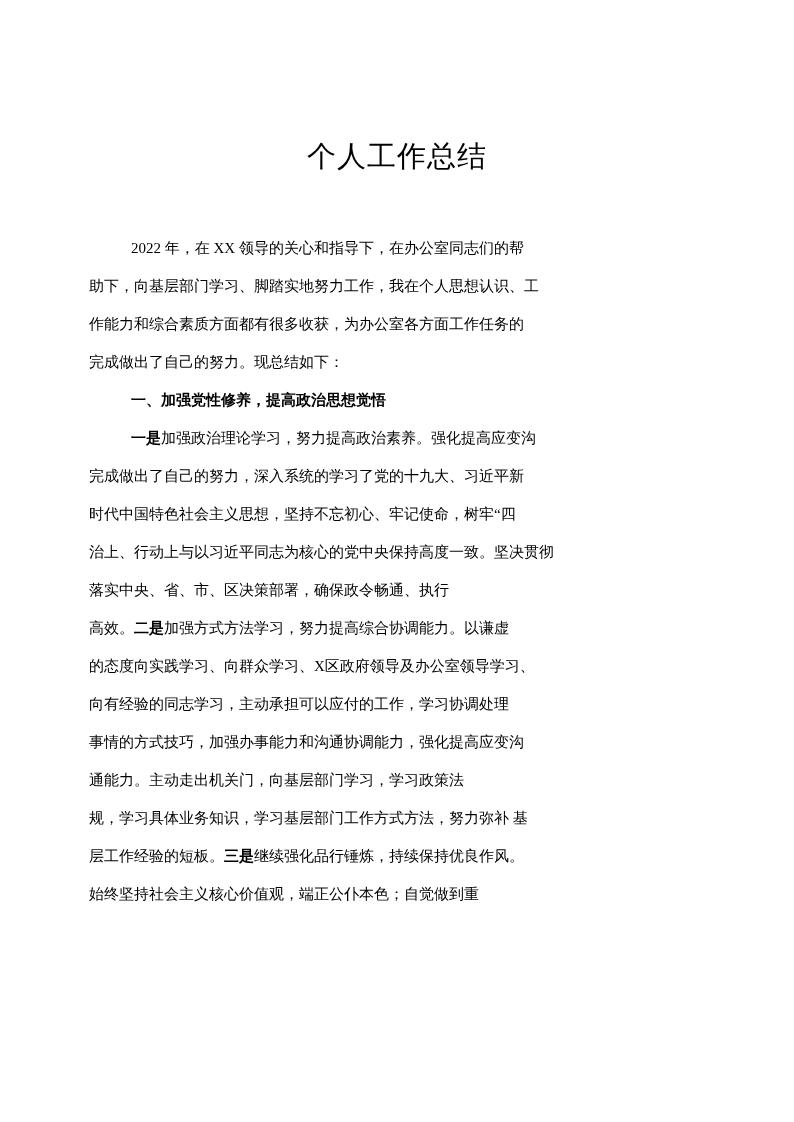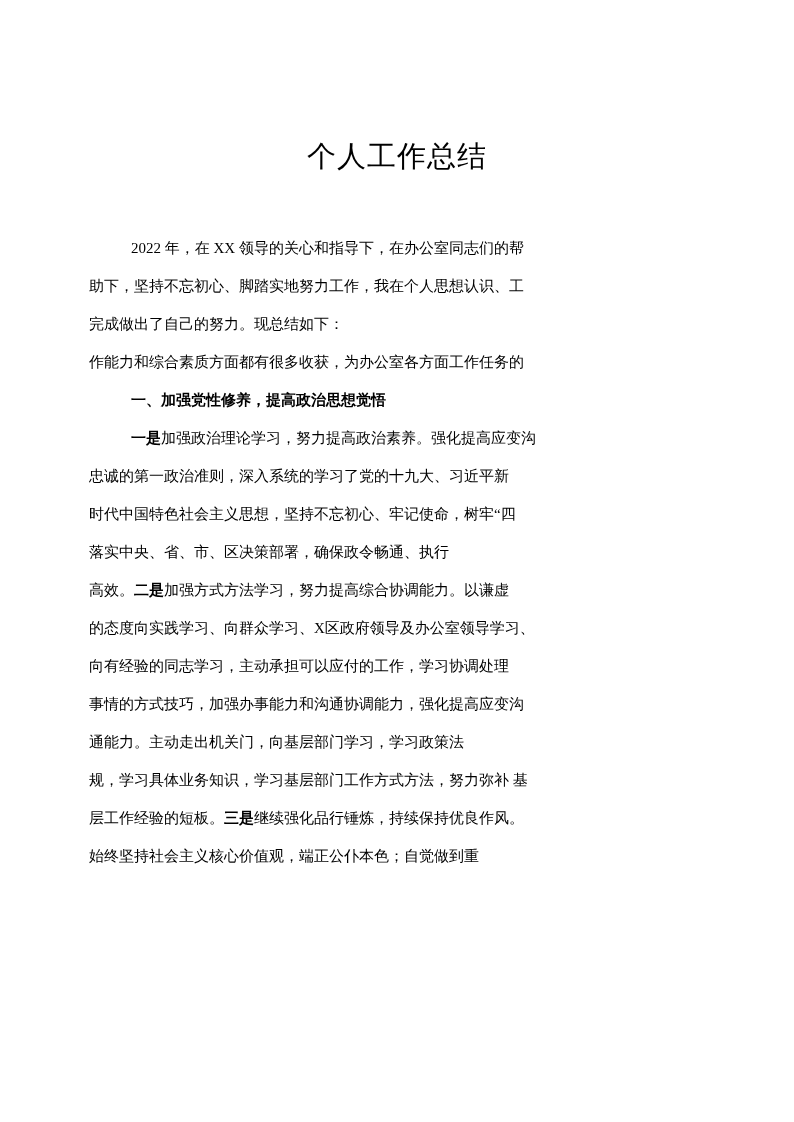--- a/index.html
+++ b/index.html
@@ -43,27 +43,28 @@
     font-weight: 700;
   }
 </style>
 </head>
 <body>
 
 <div class="page">
   <h1 class="doc-title">个人工作总结</h1>
   <div class="doc-body">
       <div class="line indent"><span>2022 年，在 XX 领导的关心和指导下，在办公室同志们的帮</span></div>
-      <div class="line"><span>助下，坚持不忘初心、脚踏实地努力工作，我在个人思想认识、工</span></div>
+      <div class="line"><span>助下，向基层部门学习、脚踏实地努力工作，我在个人思想认识、工</span></div>
+      <div class="line"><span>作能力和综合素质方面都有很多收获，为办公室各方面工作任务的</span></div>
       <div class="line"><span>完成做出了自己的努力。现总结如下：</span></div>
-      <div class="line"><span>作能力和综合素质方面都有很多收获，为办公室各方面工作任务的</span></div>
       <div class="line heading indent"><span class="b">一、加强党性修养，提高政治思想觉悟</span></div>
       <div class="line indent"><span class="b">一是</span><span>加强政治理论学习，努力提高政治素养。强化提高应变沟</span></div>
-      <div class="line"><span>忠诚的第一政治准则，深入系统的学习了党的十九大、习近平新</span></div>
+      <div class="line"><span>完成做出了自己的努力，深入系统的学习了党的十九大、习近平新</span></div>
       <div class="line"><span>时代中国特色社会主义思想，坚持不忘初心、牢记使命，树牢“四</span></div>
+      <div class="line"><span>治上、行动上与以习近平同志为核心的党中央保持高度一致。坚决贯彻</span></div>
       <div class="line"><span>落实中央、省、市、区决策部署，确保政令畅通、执行</span></div>
       <div class="line"><span>高效。</span><span class="b">二是</span><span>加强方式方法学习，努力提高综合协调能力。以谦虚</span></div>
       <div class="line"><span>的态度向实践学习、向群众学习、X区政府领导及办公室领导学习、</span></div>
       <div class="line"><span>向有经验的同志学习，主动承担可以应付的工作，学习协调处理</span></div>
       <div class="line"><span>事情的方式技巧，加强办事能力和沟通协调能力，强化提高应变沟</span></div>
       <div class="line"><span>通能力。主动走出机关门，向基层部门学习，学习政策法</span></div>
       <div class="line"><span>规，学习具体业务知识，学习基层部门工作方式方法，努力弥补 基</span></div>
       <div class="line"><span>层工作经验的短板。</span><span class="b">三是</span><span>继续强化品行锤炼，持续保持优良作风。</span></div>
       <div class="line"><span>始终坚持社会主义核心价值观，端正公仆本色；自觉做到重</span></div>
     </div>

